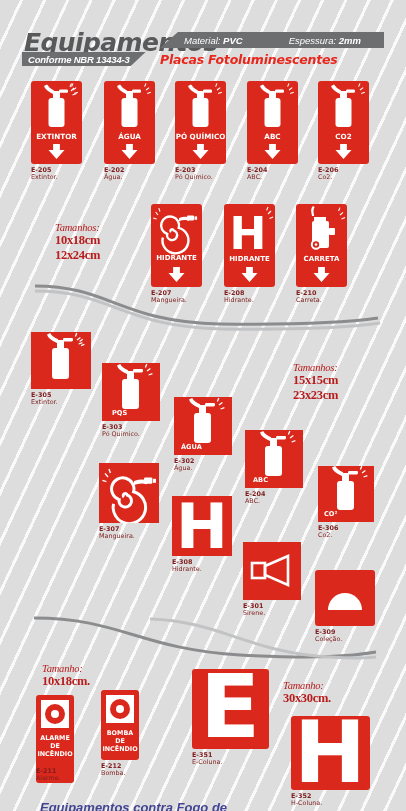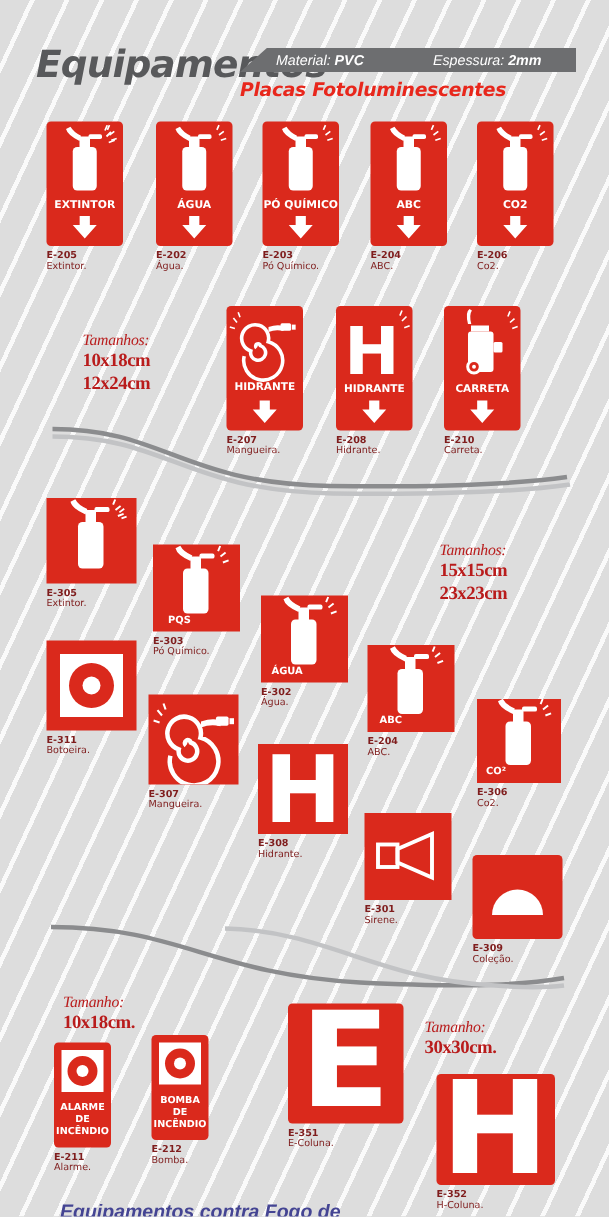--- a/index.html
+++ b/index.html
@@ -92,20 +92,21 @@
 
   <div class="hdr">
     <div class="hdr-title">Equipamentos</div>
 
     <div class="ribbon rb-top">
       <span class="lab">Material:</span>&nbsp;<b>PVC</b>
       <span class="spacer"></span>
       <span class="lab">Espessura:</span>&nbsp;<b>2mm</b>
     </div>
 
+    <div class="ribbon rb-left">Conforme NBR 13434-3</div>
     <div class="sub-red">Placas Fotoluminescentes</div>
   </div>
 
   <div class="sign" style="left:31px;top:81px;">
     <div class="plate rounded" style="width:51px;height:83px;">
       <svg width="51" height="83" viewBox="0 0 51 83">
         <g fill="#fff">
           <rect x="17.5" y="17" width="16" height="29" rx="3"></rect>
           <rect x="22" y="10" width="7" height="8"></rect>
           <path d="M22 13 q-8 -4 -9 -8 l3 -1.5 q2 3.5 7 6 z"></path>
@@ -367,33 +368,20 @@
         </g>
         <text x="6" y="50" fill="#fff" font-size="6.6" font-weight="bold" font-family="DejaVu Sans, sans-serif">CO²</text>
       </svg>
     </div>
     <div class="code" style="left:0px;top:59px;">
       <b>E-306</b>
       <span>Co2.</span>
     </div>
   </div>
 
-  <div class="sign" style="left:31px;top:427px;">
-    <div class="plate" style="width:60px;height:60px;">
-      <svg width="60" height="60" viewBox="0 0 60 60">
-        <rect x="9" y="9" width="42" height="42" fill="#fff"></rect>
-        <circle cx="30" cy="30" r="15" fill="#da291c"></circle>
-        <circle cx="30" cy="30" r="6" fill="#fff"></circle>
-      </svg>
-    </div>
-    <div class="code" style="left:0px;top:63px;">
-      <b>E-311</b>
-      <span>Botoeira.</span>
-    </div>
-  </div>
 
   <div class="sign" style="left:99px;top:463px;">
     <div class="plate" style="width:60px;height:60px;">
       <svg width="60" height="60" viewBox="0 0 60 60">
         <g fill="none" stroke="#fff" stroke-width="3">
           <path d="M25 34 a2 2 0 1 1 3.2 -2 a6.2 6.2 0 1 1 -8 4.6 a11.2 11.2 0 1 1 14.4 -7.8 a16.2 16.2 0 1 1 -20 12"></path>
         </g>
         <g fill="#fff">
           <path d="M35 18 q8 -2.6 13 -0.6 l0 3.8 q-6.4 -1.8 -13 0.8 z"></path>
           <rect x="45" y="14.6" width="8.4" height="6.2" rx="1.2"></rect>
@@ -456,21 +444,21 @@
     <div class="t1">Tamanho:</div>
     <div class="t2">10x18cm.</div>
   </div>
 
   <div class="tam" style="left:283px;top:680px;">
     <div class="t1">Tamanho:</div>
     <div class="t2">30x30cm.</div>
   </div>
 
   <div class="sign" style="left:36px;top:695px;">
-    <div class="plate rounded" style="width:38px;height:70px;">
+    <div class="plate rounded" style="width:38px;height:88px;">
       <svg width="38" height="70" viewBox="0 0 38 70">
         <rect x="5" y="5" width="28" height="28" fill="#fff"></rect>
         <circle cx="19" cy="19" r="10" fill="#da291c"></circle>
         <circle cx="19" cy="19" r="4" fill="#fff"></circle>
         <text x="19" y="45" fill="#fff" font-size="6.4" font-weight="bold" text-anchor="middle" font-family="DejaVu Sans, sans-serif">ALARME</text>
         <text x="19" y="53" fill="#fff" font-size="6.4" font-weight="bold" text-anchor="middle" font-family="DejaVu Sans, sans-serif">DE</text>
         <text x="19" y="61" fill="#fff" font-size="6.4" font-weight="bold" text-anchor="middle" font-family="DejaVu Sans, sans-serif">INCÊNDIO</text>
       </svg>
     </div>
     <div class="code" style="left:0px;top:73px;">

